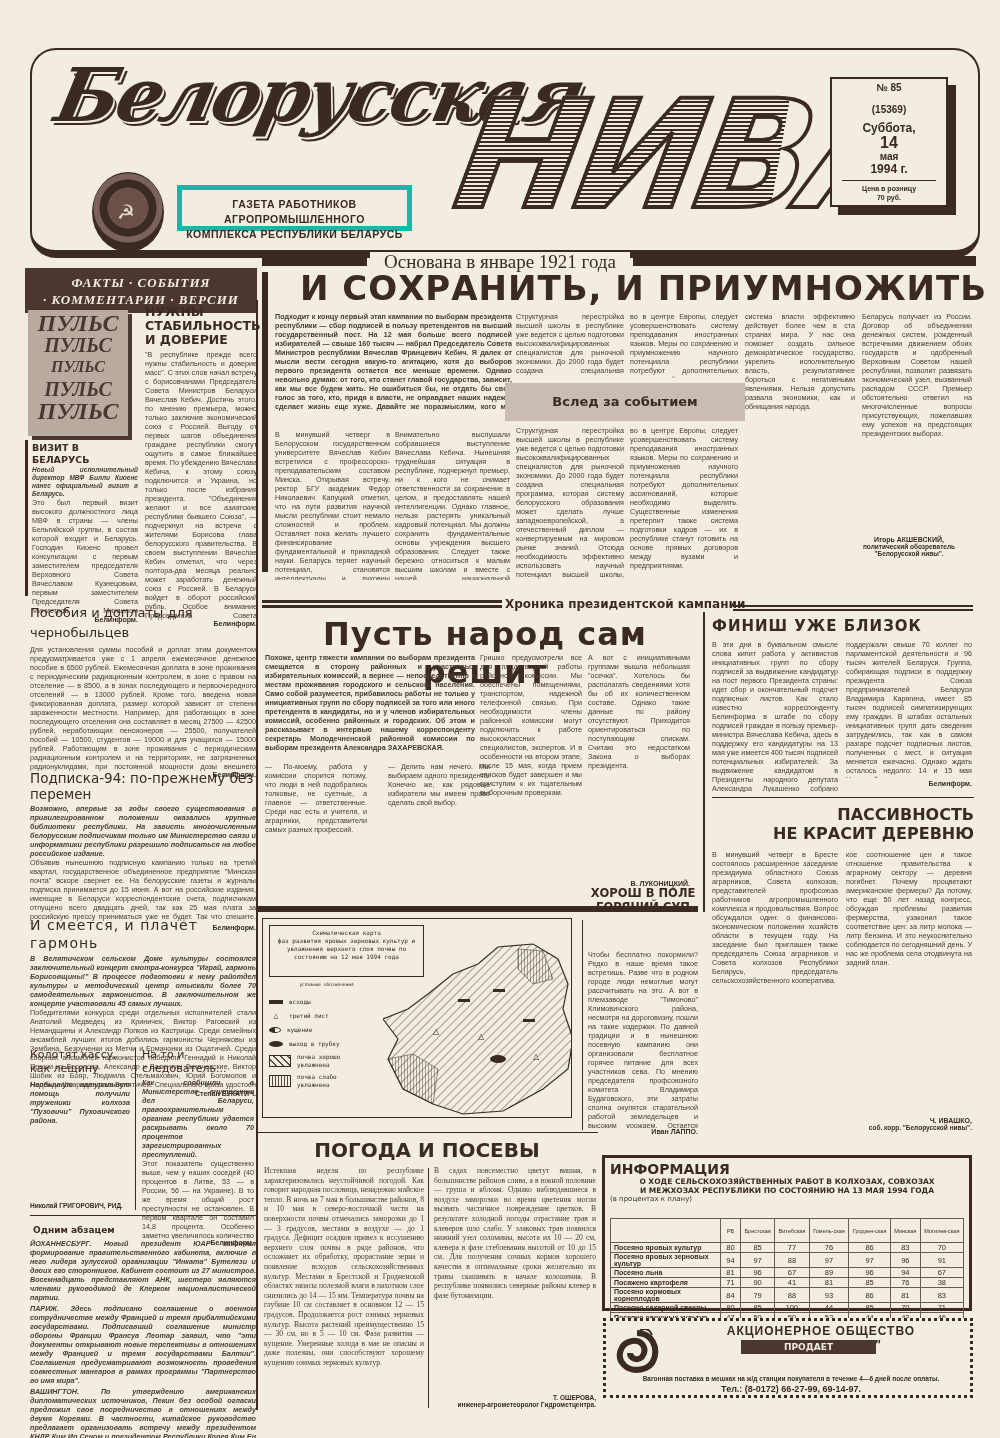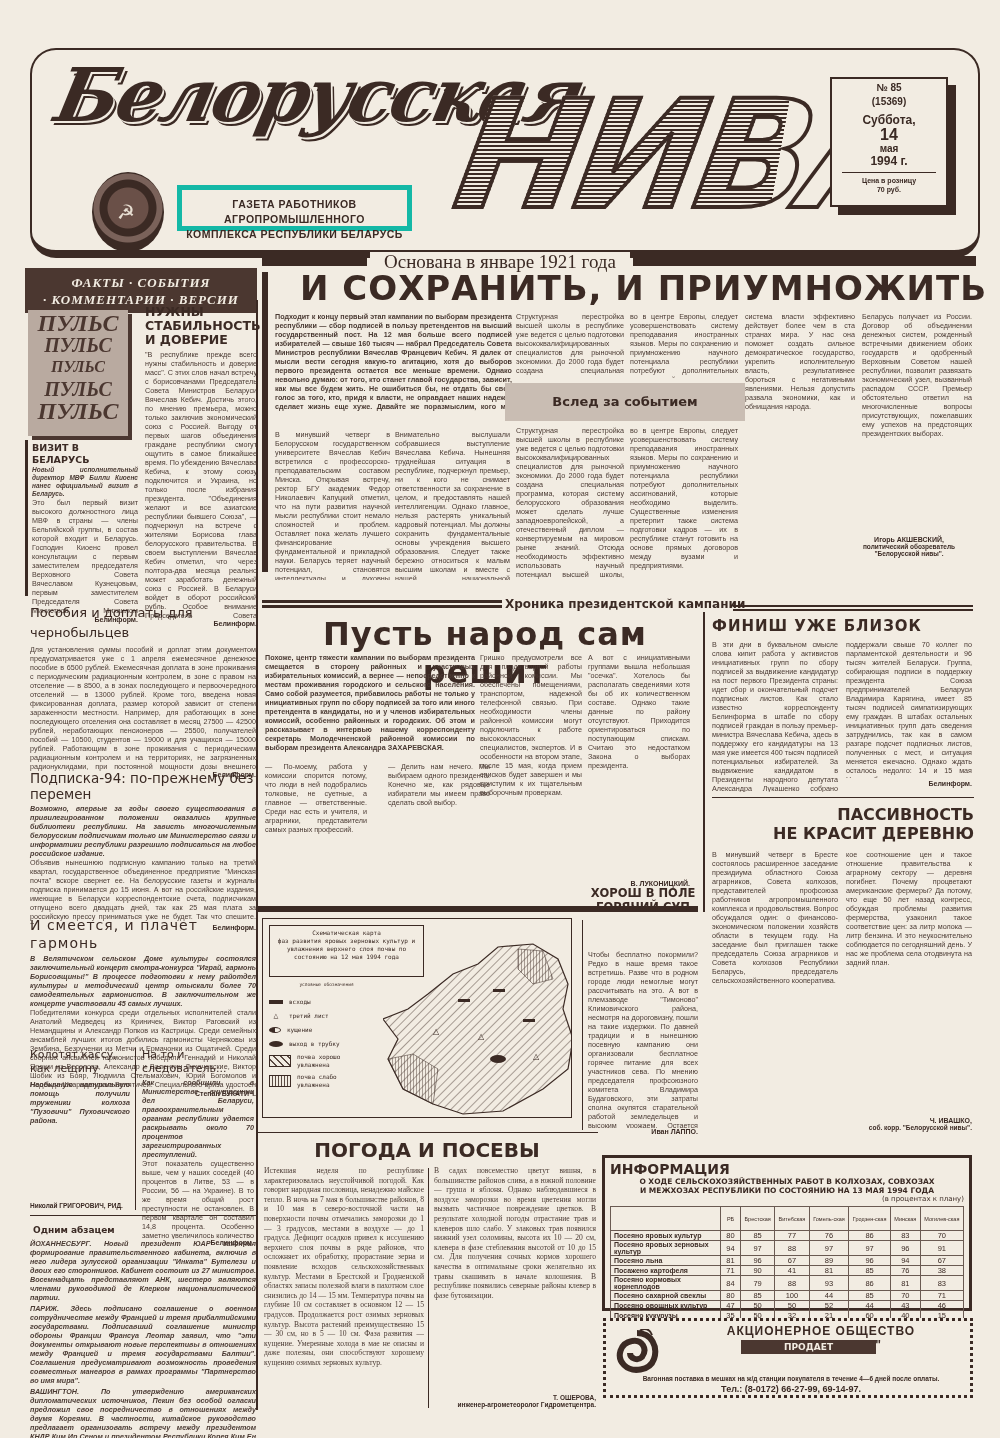--- a/index.html
+++ b/index.html
@@ -111,21 +111,21 @@
 <div class="abs logo2">НИВА</div>
 <div class="abs emblem">
     <span>☭</span>
   </div>
 <div class="abs subtitle-box">
   <div>ГАЗЕТА РАБОТНИКОВ АГРОПРОМЫШЛЕННОГО</div>
   <div>КОМПЛЕКСА РЕСПУБЛИКИ БЕЛАРУСЬ</div>
 </div>
 <div class="abs issue-box">
   <div class="no">№ 85</div>
-  <div class="no" style="margin-top:4px">(15369)</div>
+  <div class="no" style="margin-top:12px">(15369)</div>
   <div class="day">Суббота,</div>
   <div class="date">14</div>
   <div class="month">мая</div>
   <div class="year">1994 г.</div>
   <div class="price">
     <div>Цена в розницу</div>
     <div>70 руб.</div>
   </div>
 </div>
 <div class="abs founded-bar-l"></div>
@@ -320,21 +320,21 @@
 <div class="abs text serifbody" style="left:434px;top:1166px;width:162px;height:225px;overflow:hidden;">В садах повсеместно цветут вишня, в большинстве районов слива, а в южной половине — груша и яблоня. Однако наблюдавшиеся в воздухе заморозки во время цветения могли вызвать частичное повреждение цветков. В результате холодной погоды отрастание трав и клеверов шло слабо. У злаковых трав появился нижний узел соломины, высота их 10 — 20 см, клевера в фазе стеблевания высотой от 10 до 15 см. Для получения сочных кормов хорошего качества в оптимальные сроки желательно их травы скашивать в начале колошения. В республике появились северные районы клевер в фазе бутонизации.</div>
 <div class="abs sig" style="left:434px;top:1394px;width:162px;font-size:6.5px;">
   <div>Т. ОШЕРОВА,</div>
   <div>инженер-агрометеоролог Гидрометцентра.</div>
 </div>
 
 <div class="abs" style="left:602px;top:1155px;width:370px;height:156px;border:3px solid #3b2a24;padding:3px 5px;">
   <div class="h-sans" style="text-align:left;font-size:14px;line-height:16px;">ИНФОРМАЦИЯ</div>
   <div class="h-sans" style="text-align:center;font-size:7.5px;line-height:9px;font-weight:bold;">О ХОДЕ СЕЛЬСКОХОЗЯЙСТВЕННЫХ РАБОТ В КОЛХОЗАХ, СОВХОЗАХ</div>
   <div class="h-sans" style="text-align:center;font-size:7.5px;line-height:9px;font-weight:bold;">И МЕЖХОЗАХ РЕСПУБЛИКИ ПО СОСТОЯНИЮ НА 13 МАЯ 1994 ГОДА</div>
-  <div class="h-sans" style="text-align:right;font-size:7px;line-height:9px;font-weight:normal;margin-bottom:2px;">(в процентах к плану)</div>
+  <div class="h-sans" style="text-align:left;font-size:7px;line-height:9px;font-weight:normal;margin-bottom:14px;">(в процентах к плану)</div>
   <table class="info">
     <thead>
       <tr>
         <th style="width:110px"></th>
         <th>РБ</th>
         <th>Брестская</th>
         <th>Витебская</th>
         <th>Гомель-ская</th>
         <th>Гродзен-ская</th>
         <th>Минская</th>

